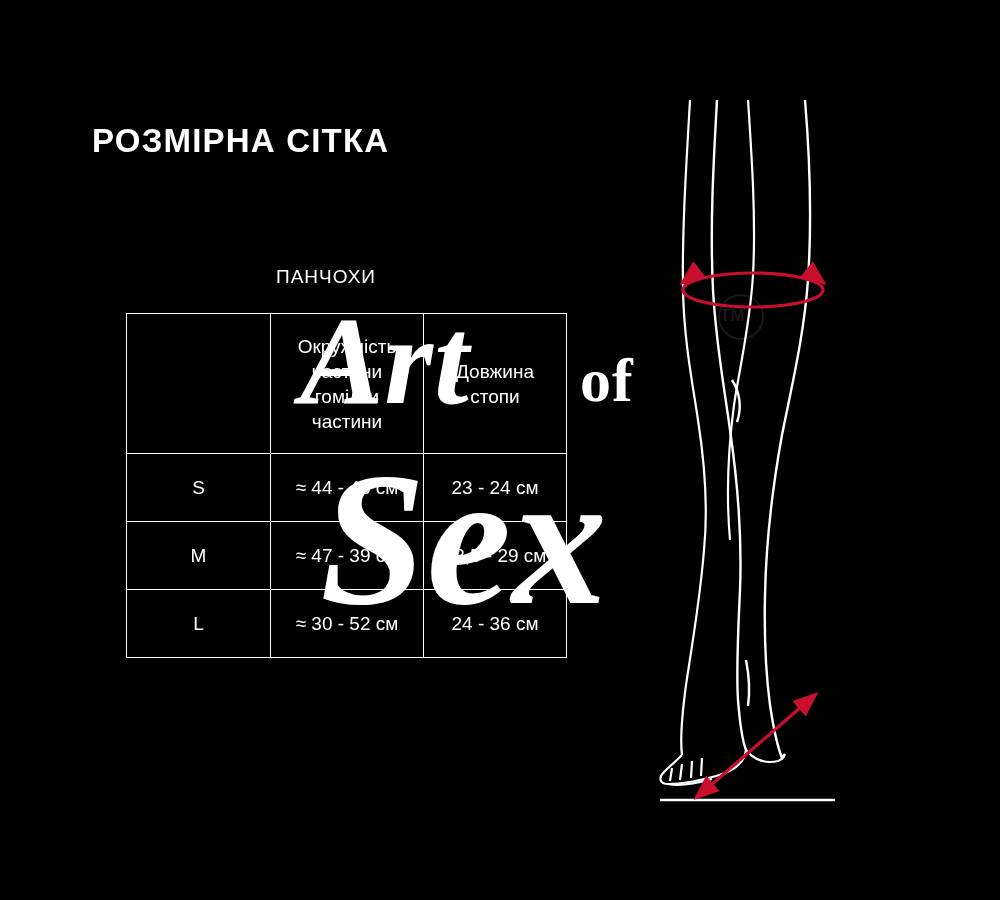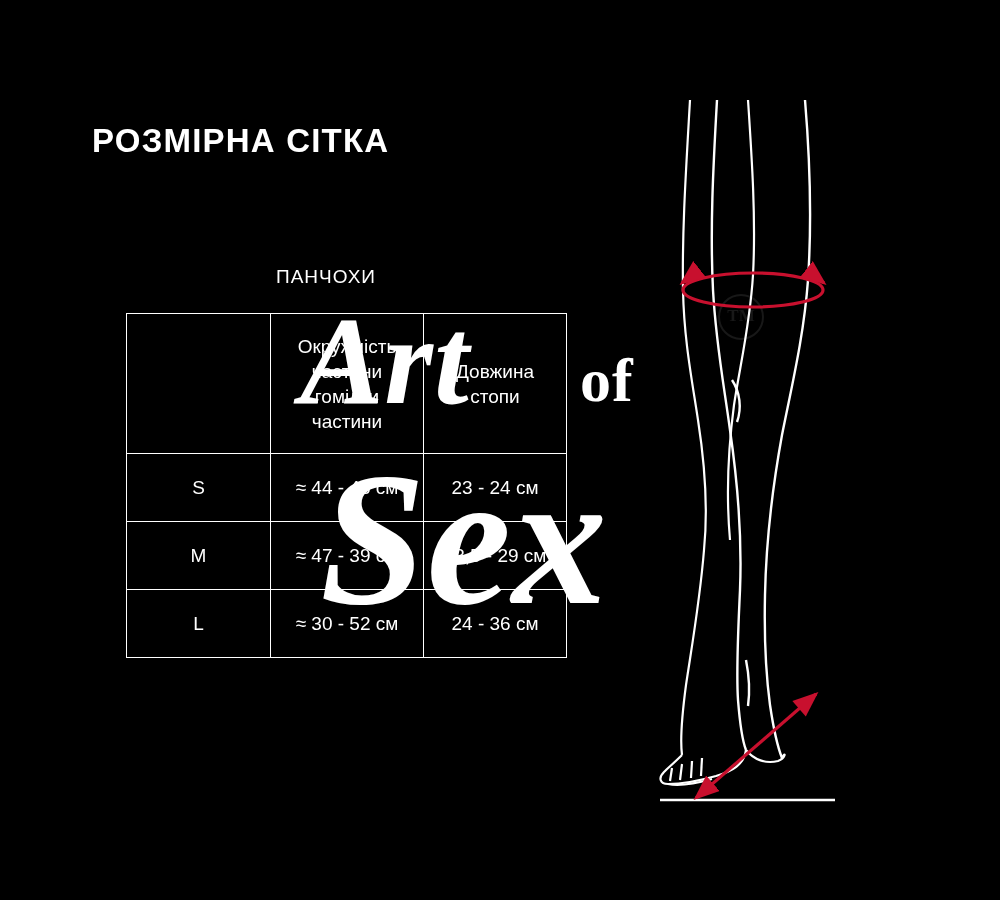--- a/index.html
+++ b/index.html
@@ -60,24 +60,23 @@
   }
   .wm-tm {
     position: absolute;
     left: 438px;
     top: 24px;
     width: 42px;
     height: 42px;
     border: 2px solid #181818;
     border-radius: 50%;
     color: #181818;
-    font-family: Liberation Serif, serif;
+    font-family: Liberation Sans, sans-serif;
     font-size: 17px;
     font-weight: bold;
-    text-align: center;
     line-height: 40px;
   }
 
   
   #title {
     position: absolute;
     left: 92px;
     top: 122px;
     font-size: 33px;
     font-weight: bold;

